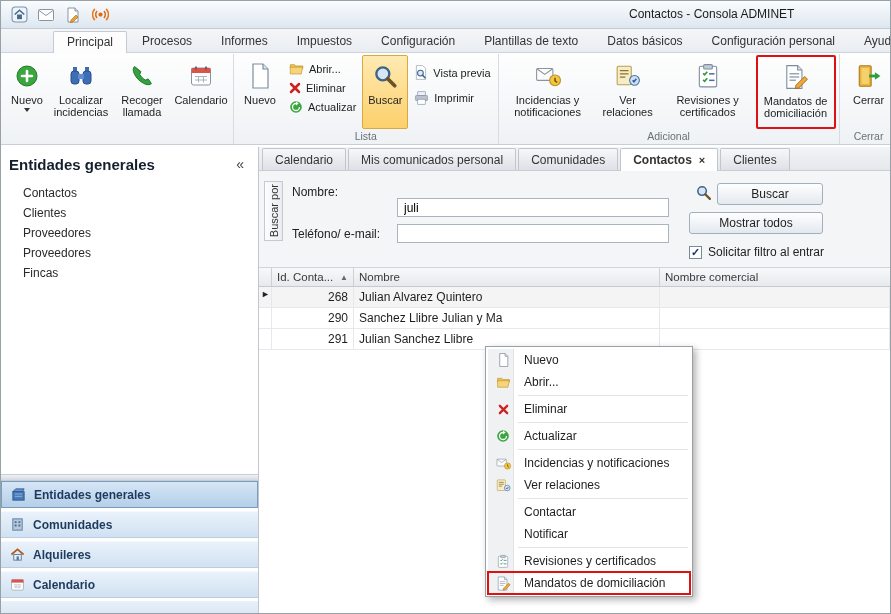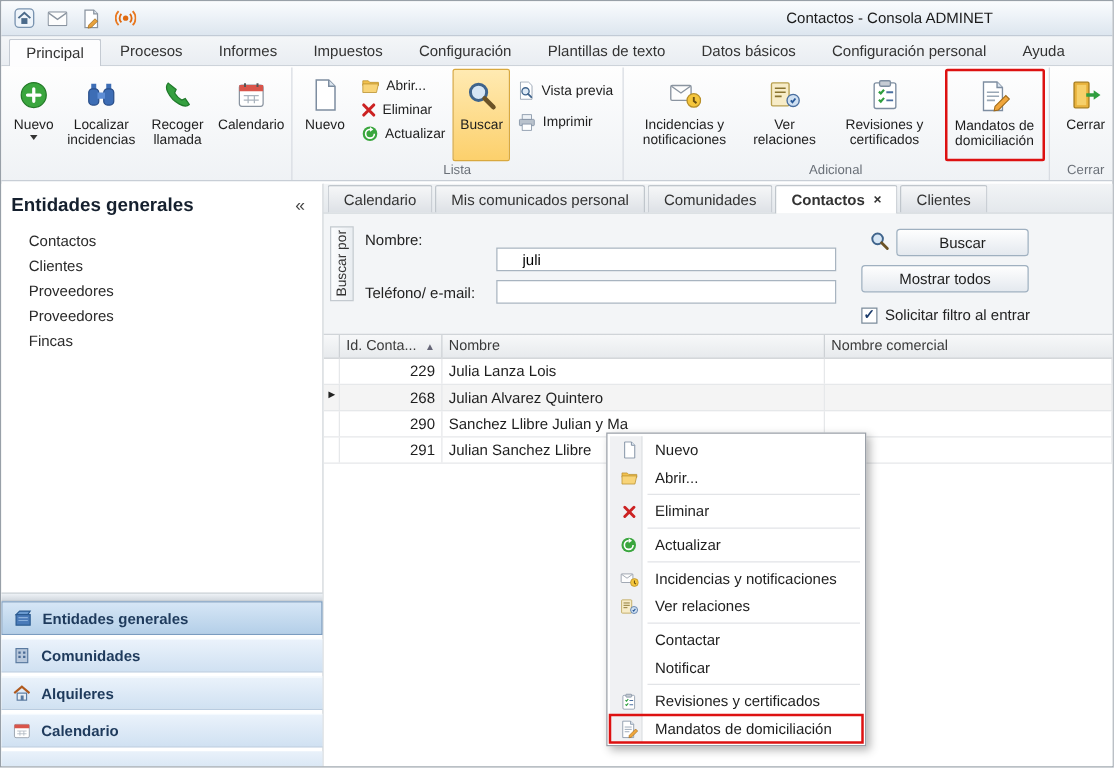--- a/index.html
+++ b/index.html
@@ -14,21 +14,21 @@
               border-bottom:1px solid #c2cbd6; display:flex; align-items:center; padding:0 8px; position:relative; }
   .qat { display:flex; gap:7px; align-items:center; }
   .qat-btn { display:flex; align-items:center; justify-content:center; width:20px; height:20px; }
   .window-title { position:absolute; left:628px; top:0; height:27px; line-height:27px; font-size:12px; color:#1a1a1a; }
 
   
   .tabrow { height:24px; background:linear-gradient(#f4f6f8,#e9edf2); display:flex; align-items:flex-end;
             padding-left:6px; border-bottom:1px solid #cdd3da; }
   .rtab { padding:3px 13px 4px; color:#333; border:1px solid transparent; border-bottom:none;
           margin-right:1px; white-space:nowrap; cursor:default; font-size:12px; }
-  .rtab.active { background:#fdfdfe; border-color:#c4cad2; border-radius:2px 2px 0 0; position:relative; top:1px; }
+  .rtab.active { background:#fdfdfe; border-color:#c4cad2; border-radius:2px 2px 0 0; position:relative; top:1px;margin-left:46px; }
 
   
   .ribbon { height:92px; background:linear-gradient(#fefefe,#eff2f5); border-bottom:1px solid #c8ced6;
             display:flex; padding:1px 2px 0; }
   .rgroup { display:flex; flex-direction:column; border-right:1px solid #d8dce2; padding:1px 3px 0; }
   .rgroup-buttons { flex:1; display:flex; align-items:stretch; gap:2px; }
   .rgroup-label { height:15px; text-align:center; font-size:10.5px; color:#6a7078; line-height:14px; }
 
   .bigbtn { width:58px; display:flex; flex-direction:column; align-items:center; padding-top:5px;
             border:1px solid transparent; border-radius:2px; text-align:center; cursor:default; }
@@ -75,21 +75,21 @@
   .dtab.active { background:#fff; font-weight:bold; display:flex; gap:7px; align-items:center; position:relative; top:1px; padding-bottom:4px; }
   .dtab-close { font-weight:bold; font-size:11px; color:#333; cursor:default; }
 
   .search-panel { height:97px; background:#f3f5f7; border-bottom:1px solid #d0d4d8; position:relative; }
   .bp-strip { position:absolute; left:5px; top:10px; width:19px; height:60px; border:1px solid #c4cad0;
               background:linear-gradient(90deg,#fcfdfe,#e9edf1); display:flex; align-items:center; justify-content:center; overflow:hidden; }
   .bp-text { writing-mode:vertical-rl; transform:rotate(180deg); font-size:11px; color:#333; white-space:nowrap; }
   .sf-label { position:absolute; left:33px; font-size:12px; color:#222; }
   .l1 { top:14px; } .l2 { top:56px; }
   .sf-input { position:absolute; left:138px; width:272px; height:19px; border:1px solid #a8b4c0;
-              font-family:"Liberation Sans",sans-serif; font-size:12px; padding:0 20px; background:#fff; }
+              font-family:"Liberation Sans",sans-serif; font-size:12px; padding:0 6px; background:#fff; }
   .i1 { top:27px; } .i2 { top:53px; }
   .search-mag { position:absolute; left:436px; top:13px; }
   .btn { position:absolute; height:22px; border:1px solid #9fb0c0; border-radius:3px;
          background:linear-gradient(#fefefe,#e4e9ef); font-family:"Liberation Sans",sans-serif; font-size:12px; color:#1e1e1e; cursor:default; }
   .b-buscar { left:458px; top:12px; width:106px; }
   .b-mostrar { left:430px; top:41px; width:134px; }
   .chk-row { position:absolute; left:430px; top:74px; display:flex; align-items:center; gap:6px; }
   .checkbox { width:13px; height:13px; border:1px solid #7a8a9a; background:#fff; display:flex;
               align-items:center; justify-content:center; font-size:11px; line-height:11px; color:#1a3a6a; font-weight:bold; cursor:default; }
   .chk-label { font-size:12px; color:#222; }
@@ -462,26 +462,20 @@
         <div class="grid-header">
           <div class="gh-cell col-gutter"></div>
           <div class="gh-cell col-id">
             <span>Id. Conta...</span>
             <span class="sort">▲</span>
           </div>
           <div class="gh-cell col-nom">Nombre</div>
           <div class="gh-cell col-com">Nombre comercial</div>
         </div>
 
-        <div class="grid-row">
-          <div class="gr-cell col-gutter"></div>
-          <div class="gr-cell col-id">229</div>
-          <div class="gr-cell col-nom">Julia Lanza Lois</div>
-          <div class="gr-cell col-com"></div>
-        </div>
         <div class="grid-row selected">
           <div class="gr-cell col-gutter">►</div>
           <div class="gr-cell col-id">268</div>
           <div class="gr-cell col-nom">Julian Alvarez Quintero</div>
           <div class="gr-cell col-com"></div>
         </div>
         <div class="grid-row">
           <div class="gr-cell col-gutter"></div>
           <div class="gr-cell col-id">290</div>
           <div class="gr-cell col-nom">Sanchez Llibre Julian y Ma</div>

